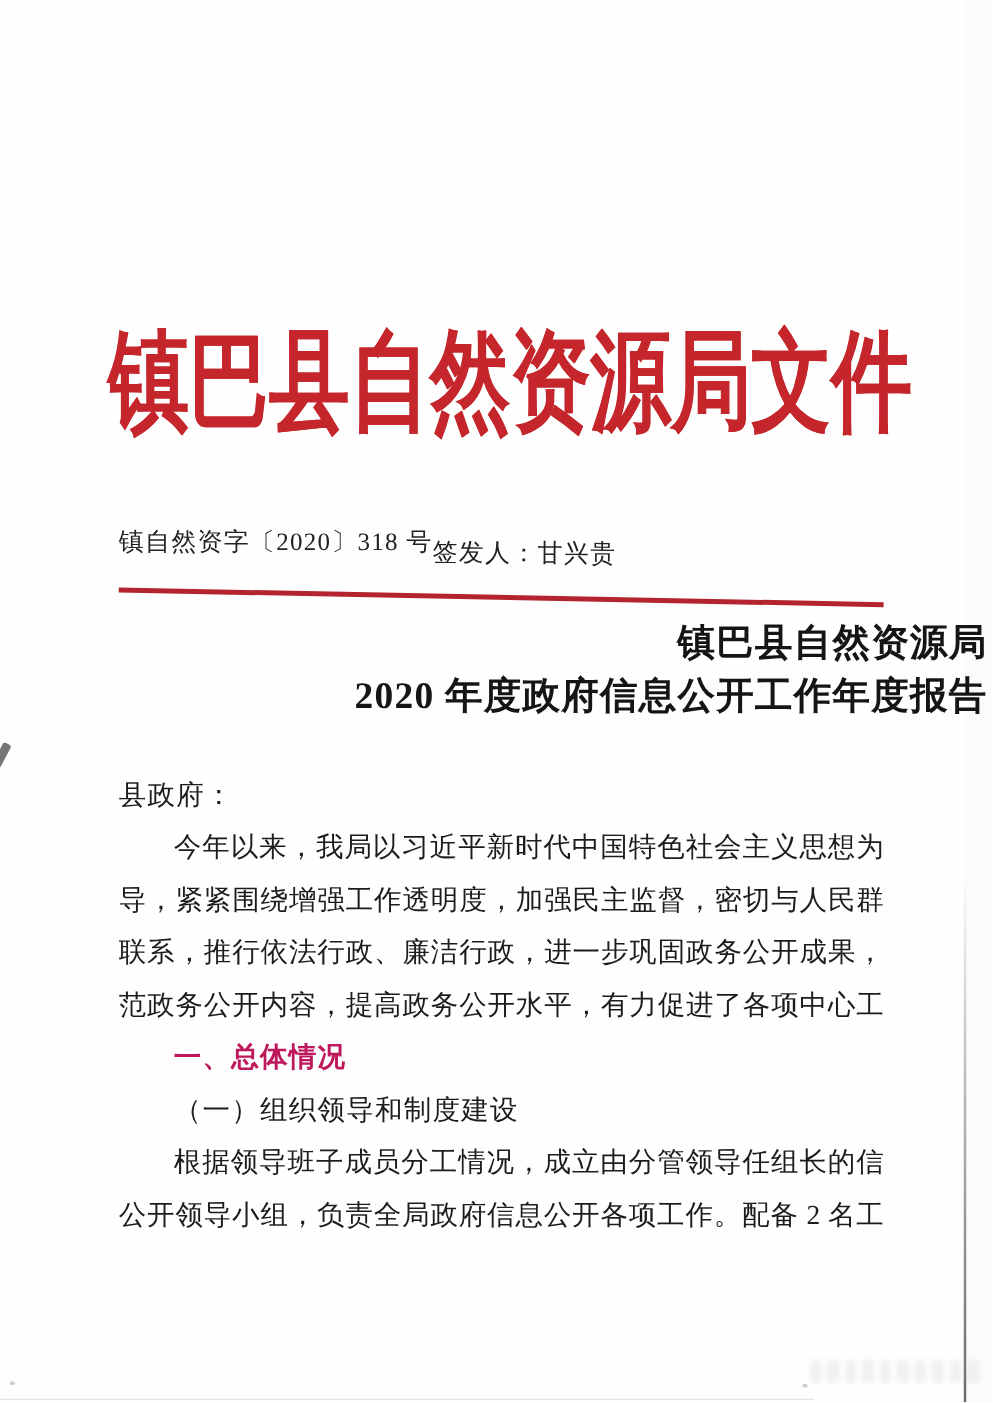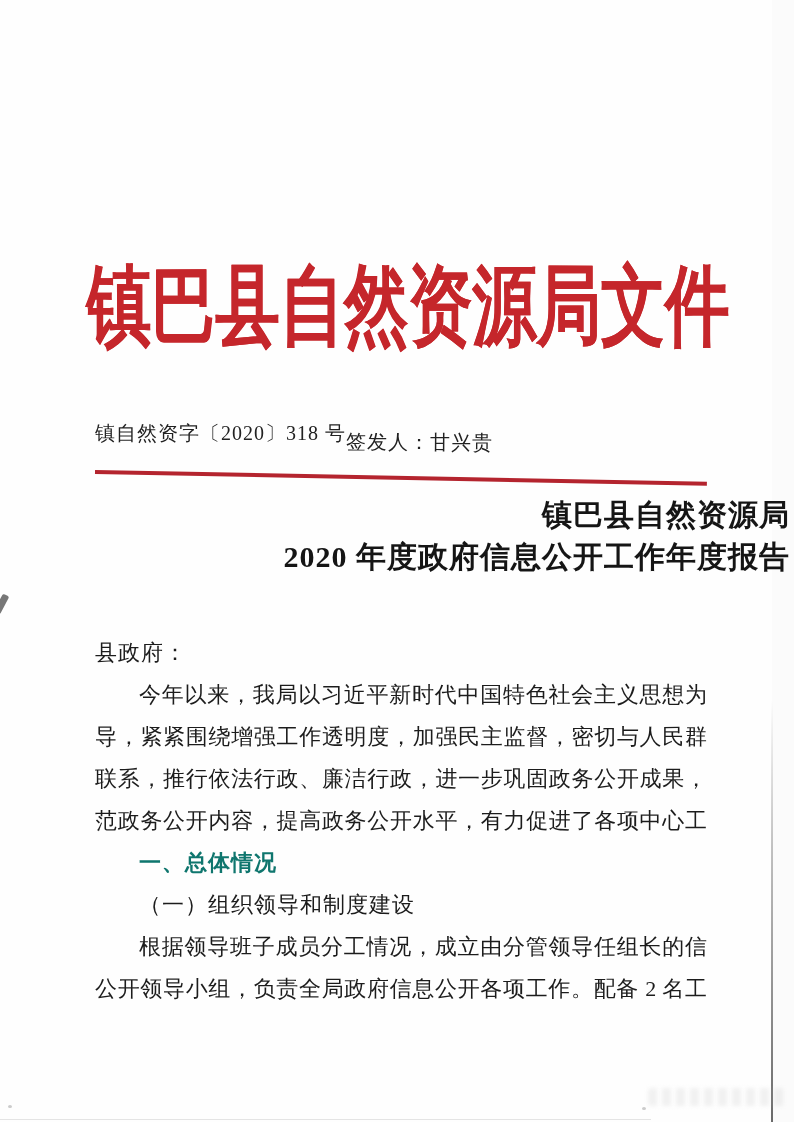--- a/index.html
+++ b/index.html
@@ -128,25 +128,25 @@
     white-space: normal;
     text-align: justify;
     text-align-last: justify;
     text-justify: inter-character;
     overflow: hidden;
   }
   .indent { padding-left: 44px; }
   .h1-line {
     font-family: "Liberation Sans", "DejaVu Sans", sans-serif;
     font-weight: bold;
-    color: #0f766e;
+    color: #be185d;
     letter-spacing: 1px;
   }
   .h2-line { letter-spacing: 1px; }
-  .salutation-line { letter-spacing: 1px; margin-top: 17px; }
+  .salutation-line { letter-spacing: 1px; }
 </style>
 </head>
 <body>
 
 <div class="page">
 
   <div class="scan-strip"></div>
   <div class="page-edge-line"></div>
   <div class="left-edge-mark"></div>
   <div class="speck speck-1"></div>

